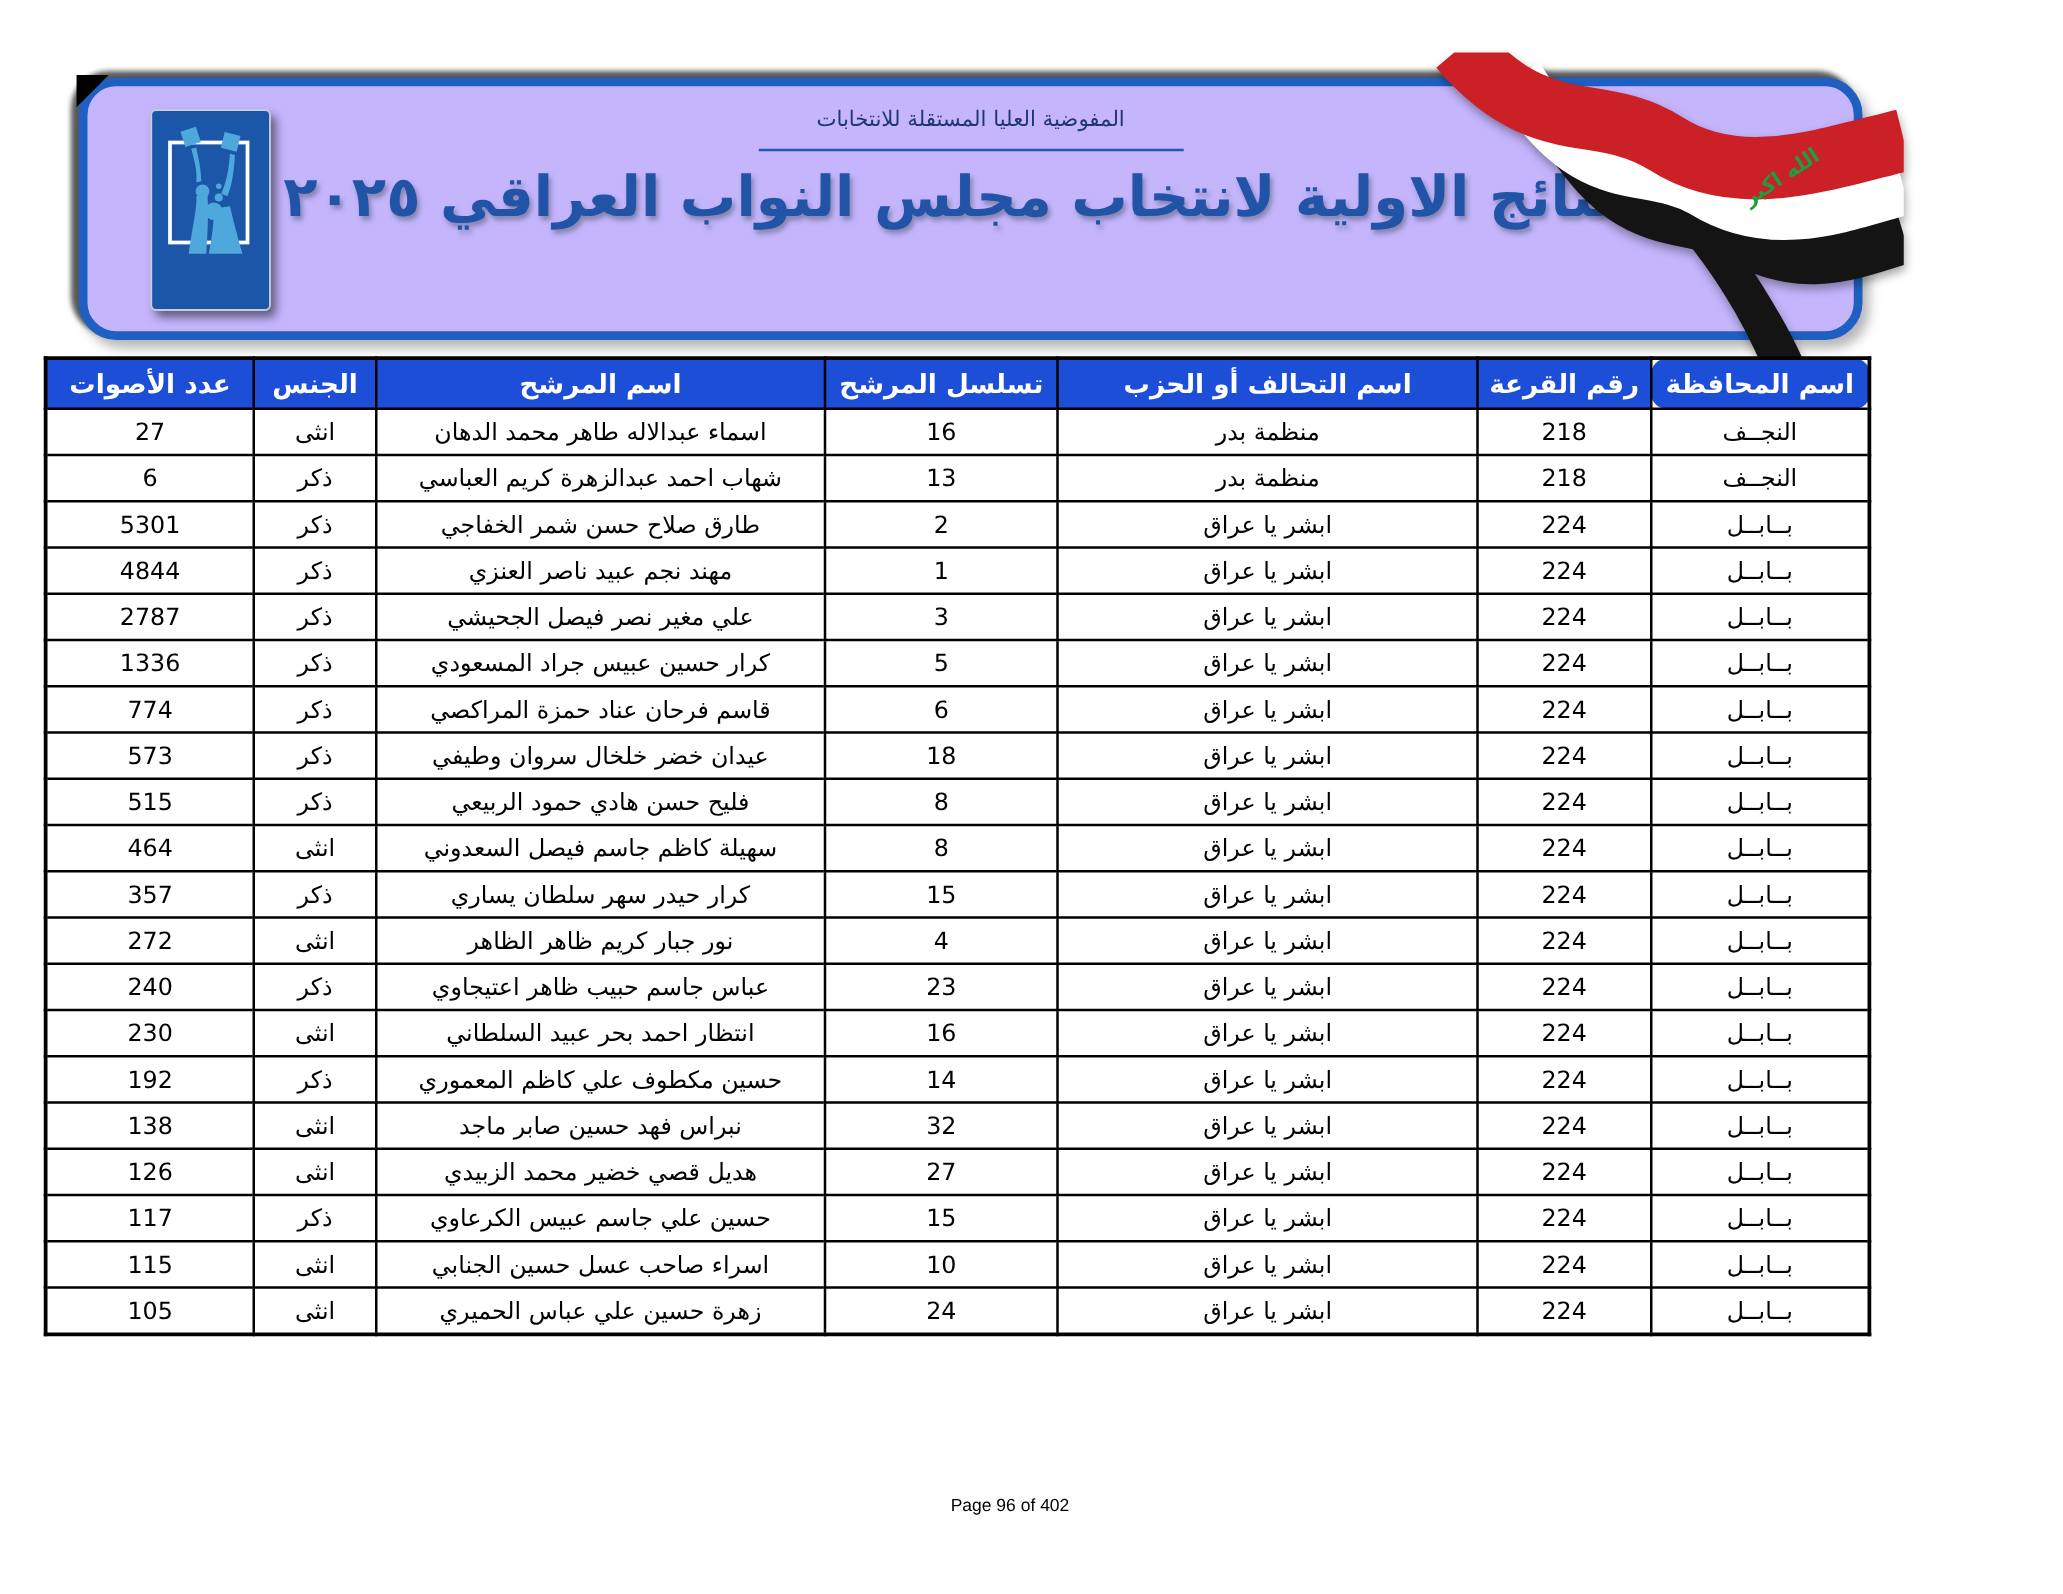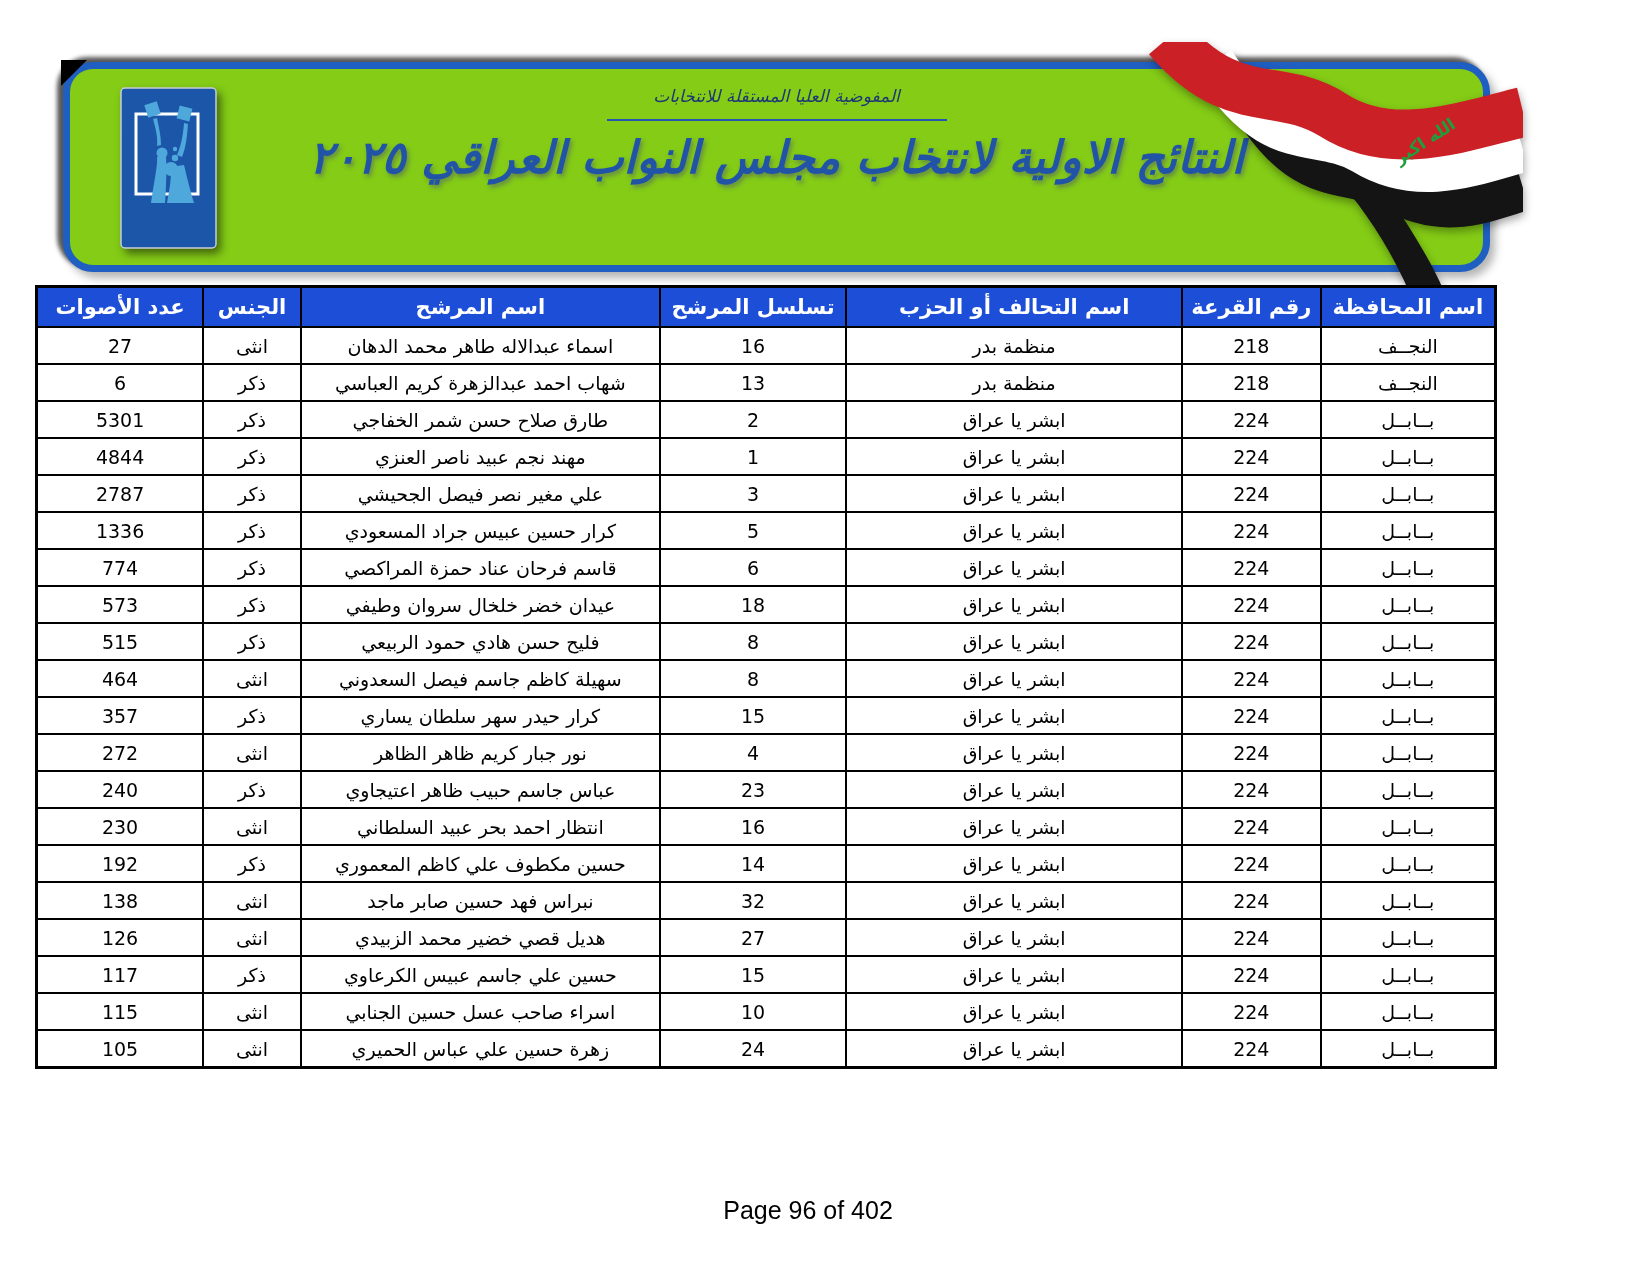--- a/index.html
+++ b/index.html
@@ -1,22 +1,22 @@
 <!DOCTYPE html>
 <html lang="ar"><head>
 <meta charset="utf-8">
 <style>
   html,body{margin:0;padding:0;background:#fff;}
   .page{position:relative;width:1650px;height:1275px;background:#fff;overflow:hidden;
         font-family:"DejaVu Sans",sans-serif;}
 
   
   .banner{position:absolute;left:63px;top:62px;width:1413px;height:196px;
-          background:#84cc16;border:7px solid #1f5fc2;border-radius:30px;
-          box-shadow:-6px -5px 4px rgba(0,0,0,.65), 5px 6px 9px rgba(90,90,90,.45);font-style:italic;}
+          background:#c4b5fd;border:7px solid #1f5fc2;border-radius:30px;
+          box-shadow:-6px -5px 4px rgba(0,0,0,.65), 5px 6px 9px rgba(90,90,90,.45);}
   .banner-corner{position:absolute;left:-9px;top:-9px;width:26px;height:26px;
           background:#000;clip-path:polygon(0 0,100% 0,0 100%);}
   .logo-wrap{position:absolute;left:50px;top:18px;width:97px;height:162px;
           filter:drop-shadow(4px 5px 4px rgba(0,0,0,.5));}
   .banner-text{position:absolute;left:0;right:0;top:12px;text-align:center;}
   .org-line{font-size:17px;line-height:1.85;color:#1d3676;}
   .divider{width:340px;height:2px;background:#2258b0;margin:7px auto 10px auto;}
   .main-title{font-size:45px;font-weight:bold;color:#2154a7;letter-spacing:1px;
           text-shadow:2px 3px 4px rgba(80,90,110,.55);}
 
@@ -26,26 +26,26 @@
 
   
   table.results{position:absolute;left:35px;top:285px;width:1462px;
           border-collapse:collapse;direction:rtl;table-layout:fixed;}
   table.results th{background:#1d4ed8;color:#fff;font-size:21px;font-weight:bold;
           height:38px;border:2px solid #000;padding:0 6px;}
   table.results td{background:#fff;color:#000;font-size:19px;height:35px;
           border:2px solid #000;text-align:center;padding:0 4px;white-space:nowrap;
           overflow:hidden;}
   table.results{border:3px solid #000;}
-  .c0{width:11.8%;} .c1{width:9.2%;text-align:center;} .c2{width:23.6%;} .c3{width:12.7%;}
+  .c0{width:11.8%;border-radius:12px;} .c1{width:9.2%;text-align:center;} .c2{width:23.6%;} .c3{width:12.7%;}
   .c4{width:25.3%;} .c5{width:6.2%;} .c6{width:11.2%;}
 
   
   .page-number{position:absolute;left:0;right:34px;top:1196px;text-align:center;
-          font-family:"Liberation Sans",sans-serif;font-size:25px;color:#000;}
+          font-family:"Liberation Sans",sans-serif;font-size:14px;color:#000;}
 </style>
 </head>
 <body>
 
 <div class="page">
 
   <div class="banner">
     <div class="banner-corner"></div>
 
     <div class="logo-wrap">

